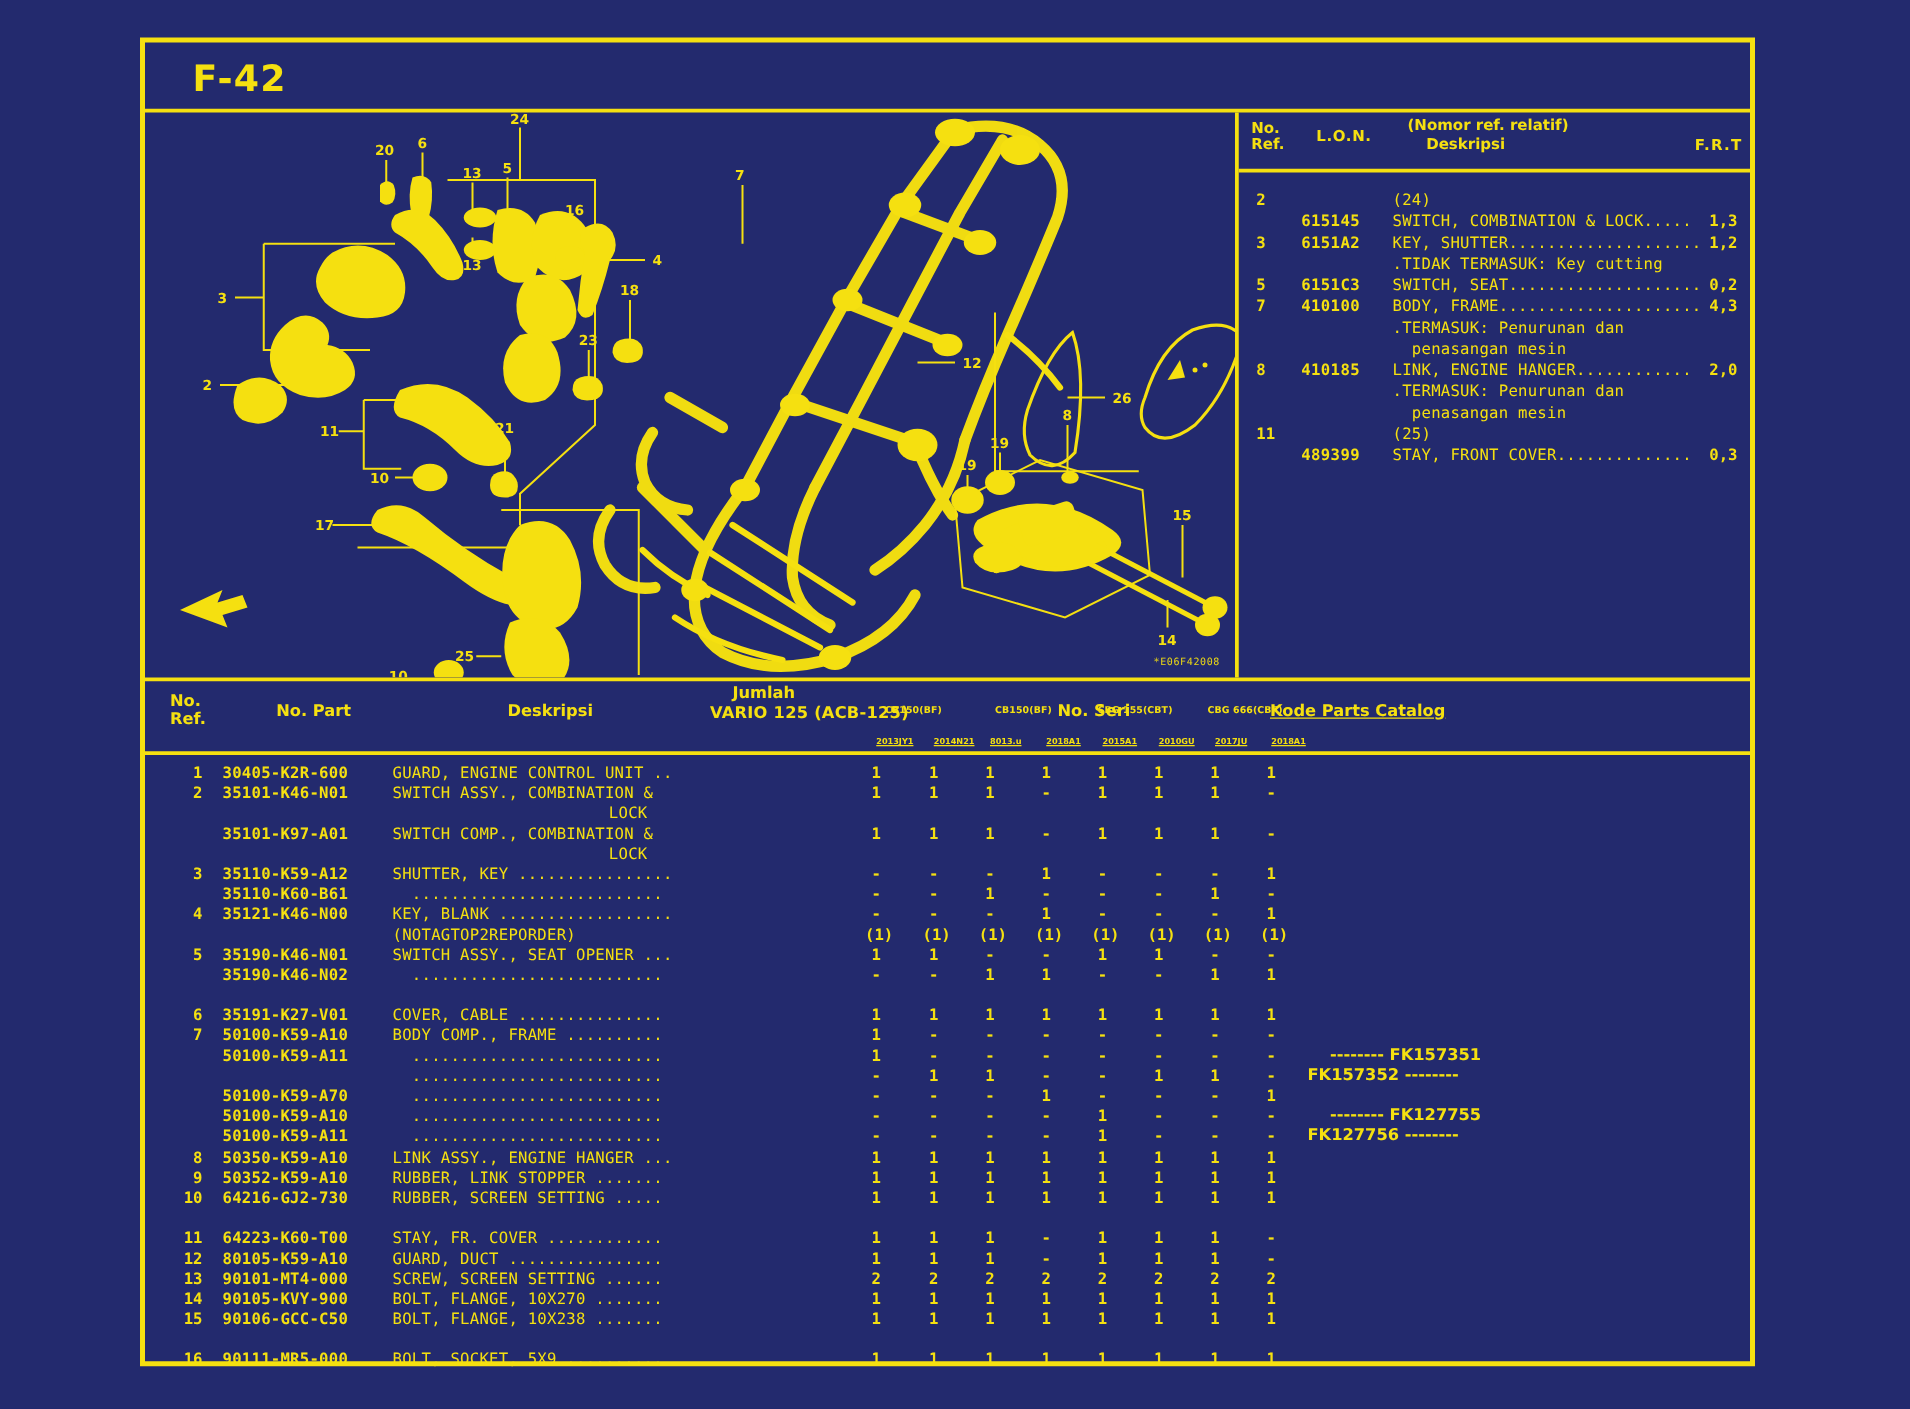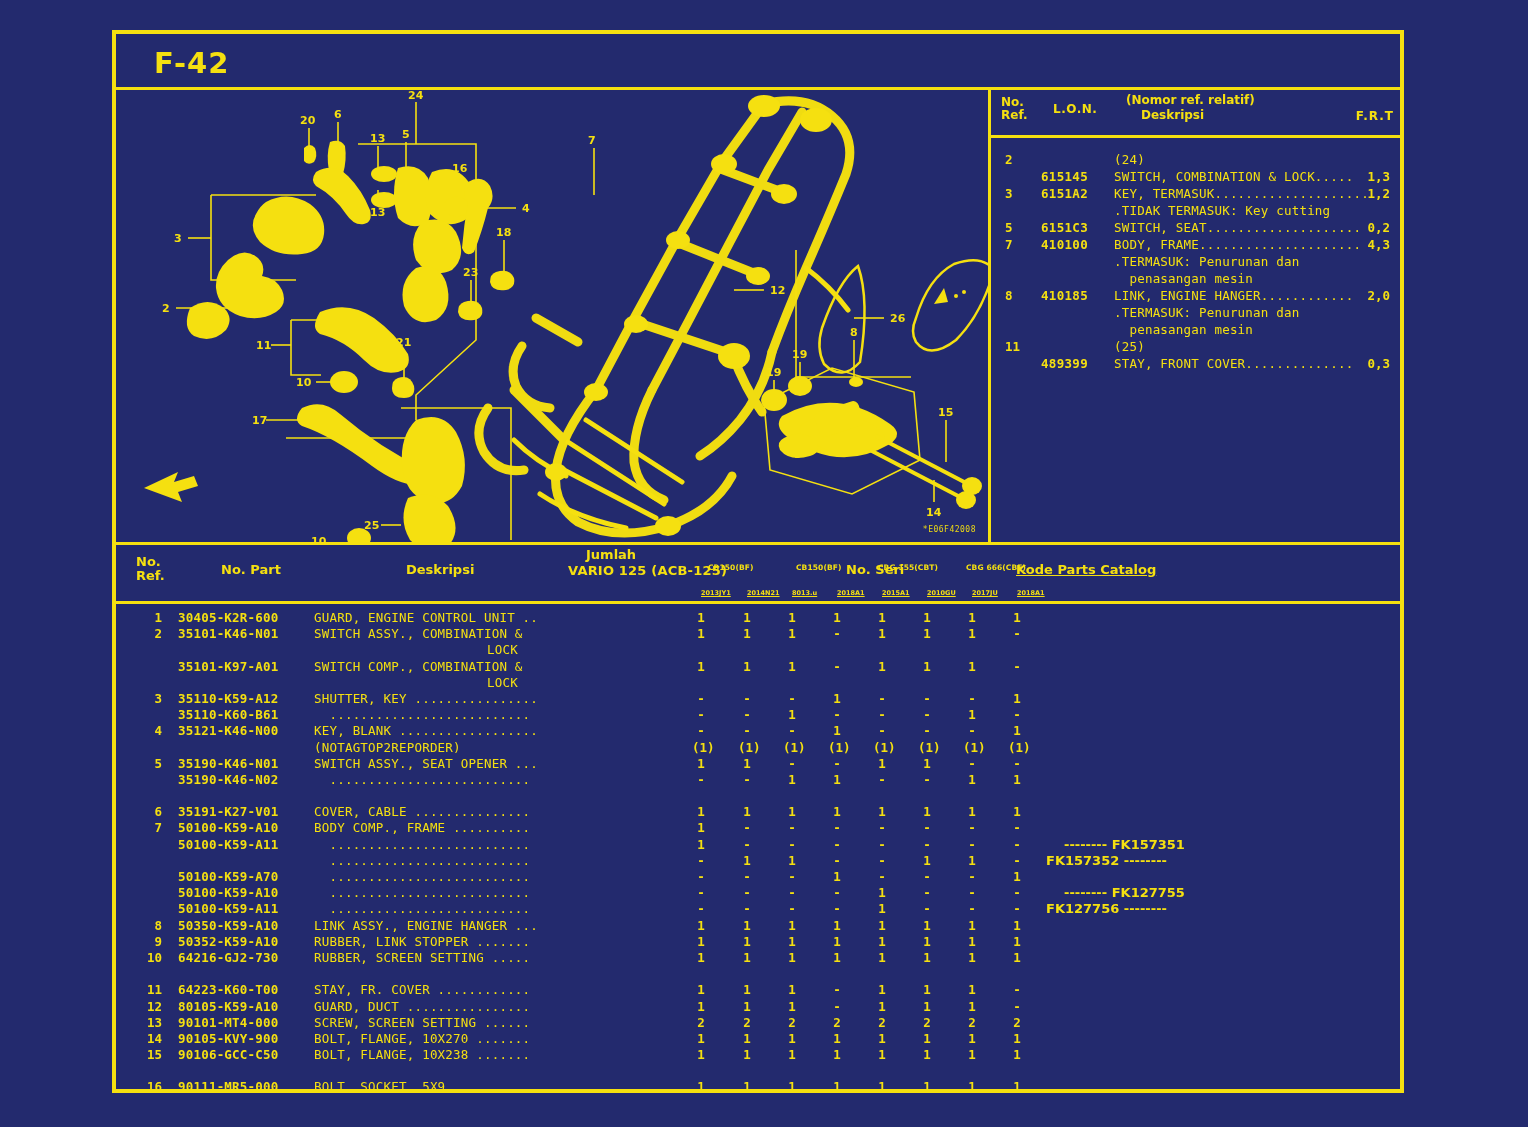--- a/index.html
+++ b/index.html
@@ -421,21 +421,21 @@
       <div class="refhead">
         <div class="rh rh-no">No.<br>Ref.</div>
         <div class="rh rh-lon">L.O.N.</div>
         <div class="rh rh-par">(Nomor ref. relatif)</div>
         <div class="rh rh-desk">Deskripsi</div>
         <div class="rh rh-frt">F.R.T</div>
       </div>
       <div class="reflist" id="reflist">
           <div class="refrow"><span class="c-no">2</span><span class="c-lon"></span><span class="c-desc">(24)</span><span class="c-frt"></span></div>
           <div class="refrow"><span class="c-no"></span><span class="c-lon">615145</span><span class="c-desc">SWITCH, COMBINATION &amp; LOCK.....</span><span class="c-frt">1,3</span></div>
-          <div class="refrow"><span class="c-no">3</span><span class="c-lon">6151A2</span><span class="c-desc">KEY, TERMASUK....................</span><span class="c-frt">1,2</span></div>
+          <div class="refrow"><span class="c-no">3</span><span class="c-lon">6151A2</span><span class="c-desc">KEY, SHUTTER....................</span><span class="c-frt">1,2</span></div>
           <div class="refrow"><span class="c-no"></span><span class="c-lon"></span><span class="c-desc">.TIDAK TERMASUK: Key cutting</span><span class="c-frt"></span></div>
           <div class="refrow"><span class="c-no">5</span><span class="c-lon">6151C3</span><span class="c-desc">SWITCH, SEAT....................</span><span class="c-frt">0,2</span></div>
           <div class="refrow"><span class="c-no">7</span><span class="c-lon">410100</span><span class="c-desc">BODY, FRAME.....................</span><span class="c-frt">4,3</span></div>
           <div class="refrow"><span class="c-no"></span><span class="c-lon"></span><span class="c-desc">.TERMASUK: Penurunan dan</span><span class="c-frt"></span></div>
           <div class="refrow"><span class="c-no"></span><span class="c-lon"></span><span class="c-desc">  penasangan mesin</span><span class="c-frt"></span></div>
           <div class="refrow"><span class="c-no">8</span><span class="c-lon">410185</span><span class="c-desc">LINK, ENGINE HANGER............</span><span class="c-frt">2,0</span></div>
           <div class="refrow"><span class="c-no"></span><span class="c-lon"></span><span class="c-desc">.TERMASUK: Penurunan dan</span><span class="c-frt"></span></div>
           <div class="refrow"><span class="c-no"></span><span class="c-lon"></span><span class="c-desc">  penasangan mesin</span><span class="c-frt"></span></div>
           <div class="refrow"><span class="c-no">11</span><span class="c-lon"></span><span class="c-desc">(25)</span><span class="c-frt"></span></div>
           <div class="refrow"><span class="c-no"></span><span class="c-lon">489399</span><span class="c-desc">STAY, FRONT COVER..............</span><span class="c-frt">0,3</span></div>

